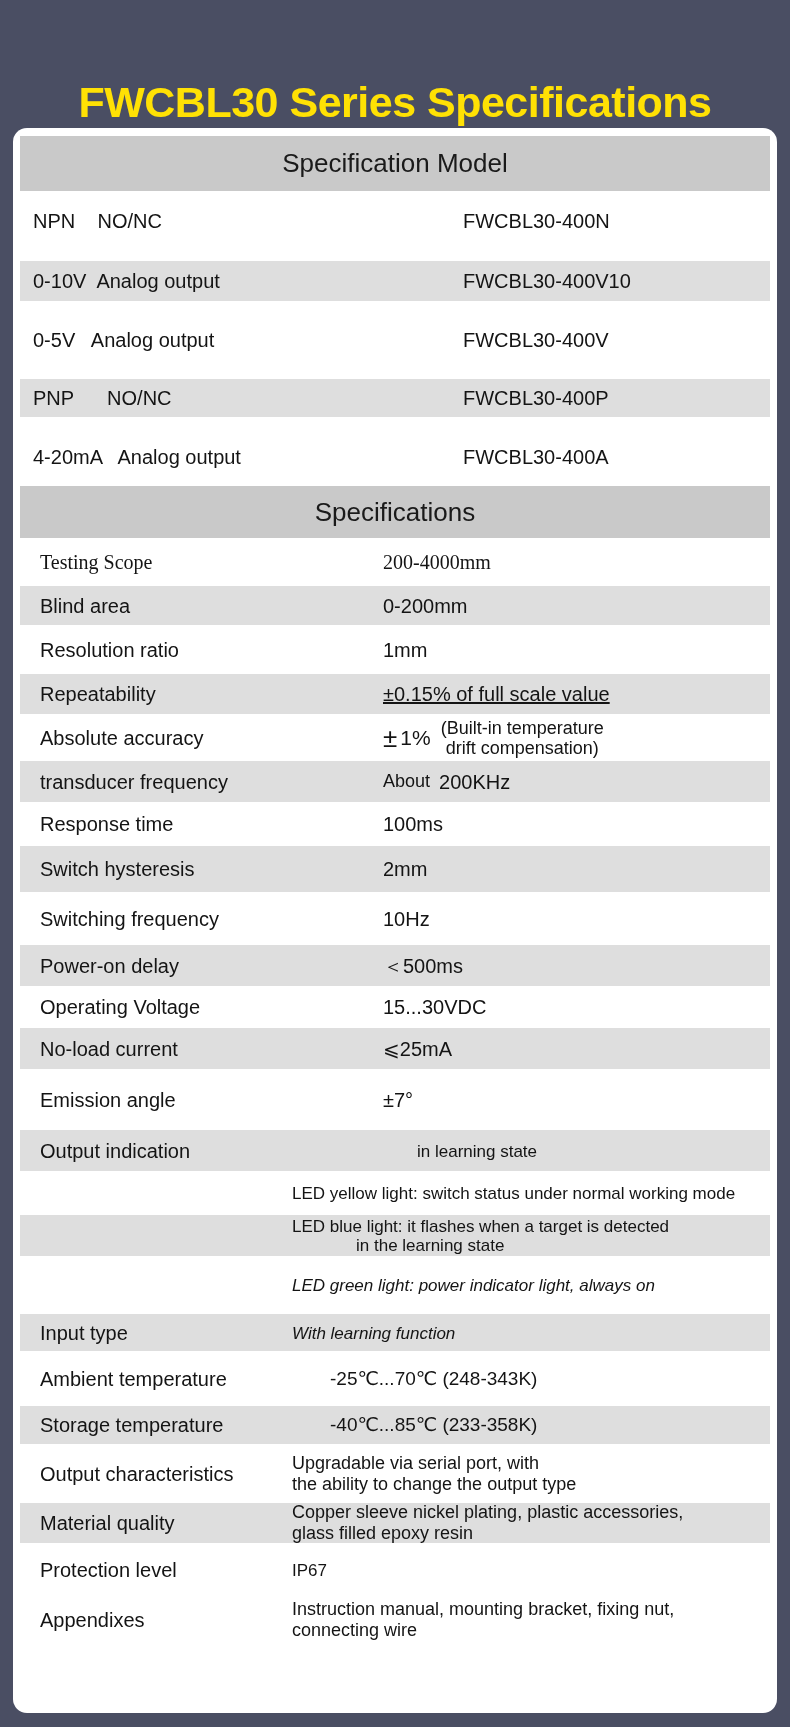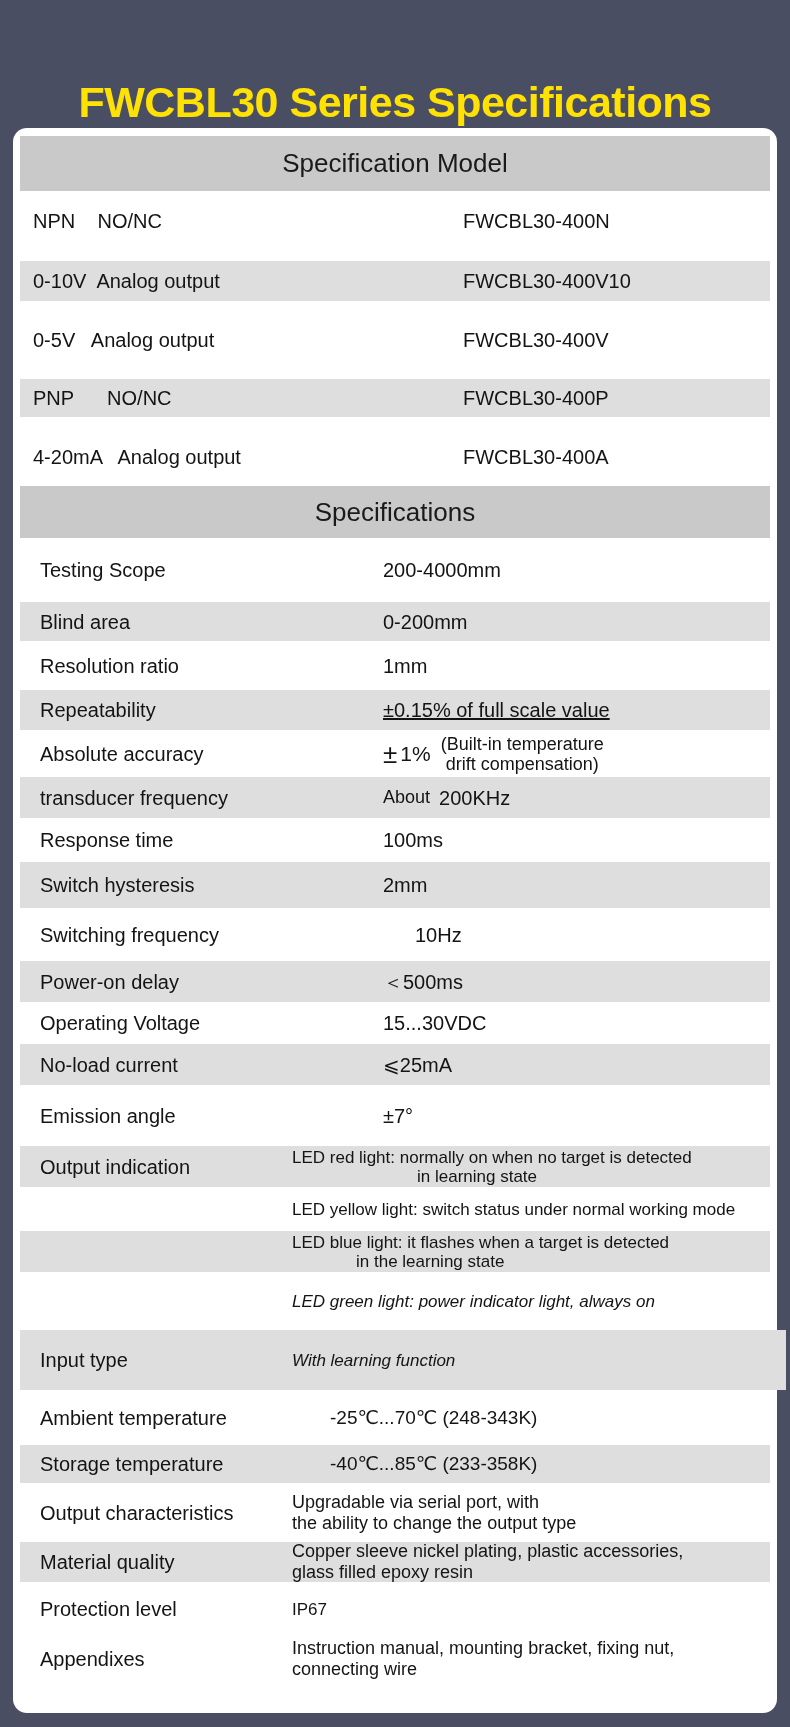--- a/index.html
+++ b/index.html
@@ -72,21 +72,21 @@
         <span class="label mlabel">PNP      NO/NC</span>
         <span class="value t20" style="left: 443px;">FWCBL30-400P</span>
       </div>
       <div class="row" style="height: 59px;">
         <span class="label mlabel">4-20mA   Analog output</span>
         <span class="value t20" style="left: 443px;">FWCBL30-400A</span>
       </div>
     </div>
   <div class="band" id="band-spec">Specifications</div>
   <div id="spec-rows">
-      <div class="row" style="height: 64px;">
+      <div class="row" style="height: 48px; font-family: Liberation Serif, serif;">
         <span class="label">Testing Scope</span>
         <span class="value" style="left: 363px;"><span class="vlines t20" style="display: inline-block;"><div>200-4000mm</div></span></span>
       </div>
       <div class="row s-shade" style="height: 39px;">
         <span class="label">Blind area</span>
         <span class="value" style="left: 363px;"><span class="vlines t20" style="display: inline-block;"><div>0-200mm</div></span></span>
       </div>
       <div class="row" style="height: 49px;">
         <span class="label">Resolution ratio</span>
         <span class="value" style="left: 363px;"><span class="vlines t20" style="display: inline-block;"><div>1mm</div></span></span>
@@ -106,55 +106,55 @@
       <div class="row" style="height: 44px;">
         <span class="label">Response time</span>
         <span class="value" style="left: 363px;"><span class="vlines t20" style="display: inline-block;"><div>100ms</div></span></span>
       </div>
       <div class="row s-shade" style="height: 46px;">
         <span class="label">Switch hysteresis</span>
         <span class="value" style="left: 363px;"><span class="vlines t20" style="display: inline-block;"><div>2mm</div></span></span>
       </div>
       <div class="row" style="height: 53px;">
         <span class="label">Switching frequency</span>
-        <span class="value" style="left: 363px;"><span class="vlines t20" style="display: inline-block; margin-left: 32px;"><div>10Hz</div></span></span>
+        <span class="value" style="left: 363px;"><span class="vlines t20" style="display: inline-block;"><div>10Hz</div></span></span>
       </div>
       <div class="row s-shade" style="height: 41px;">
         <span class="label">Power-on delay</span>
         <span class="value" style="left: 363px;"><span class="vlines t20" style="display: inline-block;"><div>＜500ms</div></span></span>
       </div>
       <div class="row" style="height: 42px;">
         <span class="label">Operating Voltage</span>
         <span class="value" style="left: 363px;"><span class="vlines t20" style="display: inline-block;"><div>15...30VDC</div></span></span>
       </div>
       <div class="row s-shade" style="height: 41px;">
         <span class="label">No-load current</span>
         <span class="value" style="left: 363px;"><span class="vlines t20" style="display: inline-block;"><div>⩽25mA</div></span></span>
       </div>
       <div class="row" style="height: 61px;">
         <span class="label">Emission angle</span>
         <span class="value" style="left: 363px;"><span class="vlines t20" style="display: inline-block;"><div>±7°</div></span></span>
       </div>
       <div class="row s-shade" style="height: 41px;">
         <span class="label">Output indication</span>
-        <span class="value" style="left: 272px;"><span class="vlines t17" style="display: inline-block;"><div>LED red light: normally on when no target is detected</div><div style="padding-left: 125px;">in learning state</div></span></span>
+        <span class="value" style="left: 272px;"><span class="vlines t17" style="display: inline-block;"><div style="padding-left: 125px;">in learning state</div></span></span>
       </div>
       <div class="row" style="height: 44px;">
         <span class="label"></span>
         <span class="value" style="left: 272px;"><span class="vlines t17" style="display: inline-block;"><div>LED yellow light: switch status under normal working mode</div></span></span>
       </div>
       <div class="row s-shade" style="height: 41px;">
         <span class="label"></span>
         <span class="value" style="left: 272px;"><span class="vlines t17" style="display: inline-block;"><div>LED blue light: it flashes when a target is detected</div><div style="padding-left: 64px;">in the learning state</div></span></span>
       </div>
       <div class="row" style="height: 58px;">
         <span class="label"></span>
         <span class="value" style="left: 272px;"><span class="vlines t17" style="display: inline-block; font-style: italic;"><div>LED green light: power indicator light, always on</div></span></span>
       </div>
-      <div class="row s-shade" style="height: 60px; padding-left: 16px;">
+      <div class="row s-shade" style="height: 37px;">
         <span class="label">Input type</span>
         <span class="value" style="left: 272px; font-style: italic;"><span class="vlines t17" style="display: inline-block;"><div>With learning function</div></span></span>
       </div>
       <div class="row" style="height: 55px;">
         <span class="label">Ambient temperature</span>
         <span class="value" style="left: 310px;"><span class="vlines t19" style="display: inline-block;"><div>-25℃...70℃ (248-343K)</div></span></span>
       </div>
       <div class="row s-shade" style="height: 38px;">
         <span class="label">Storage temperature</span>
         <span class="value" style="left: 310px;"><span class="vlines t19" style="display: inline-block;"><div>-40℃...85℃ (233-358K)</div></span></span>

